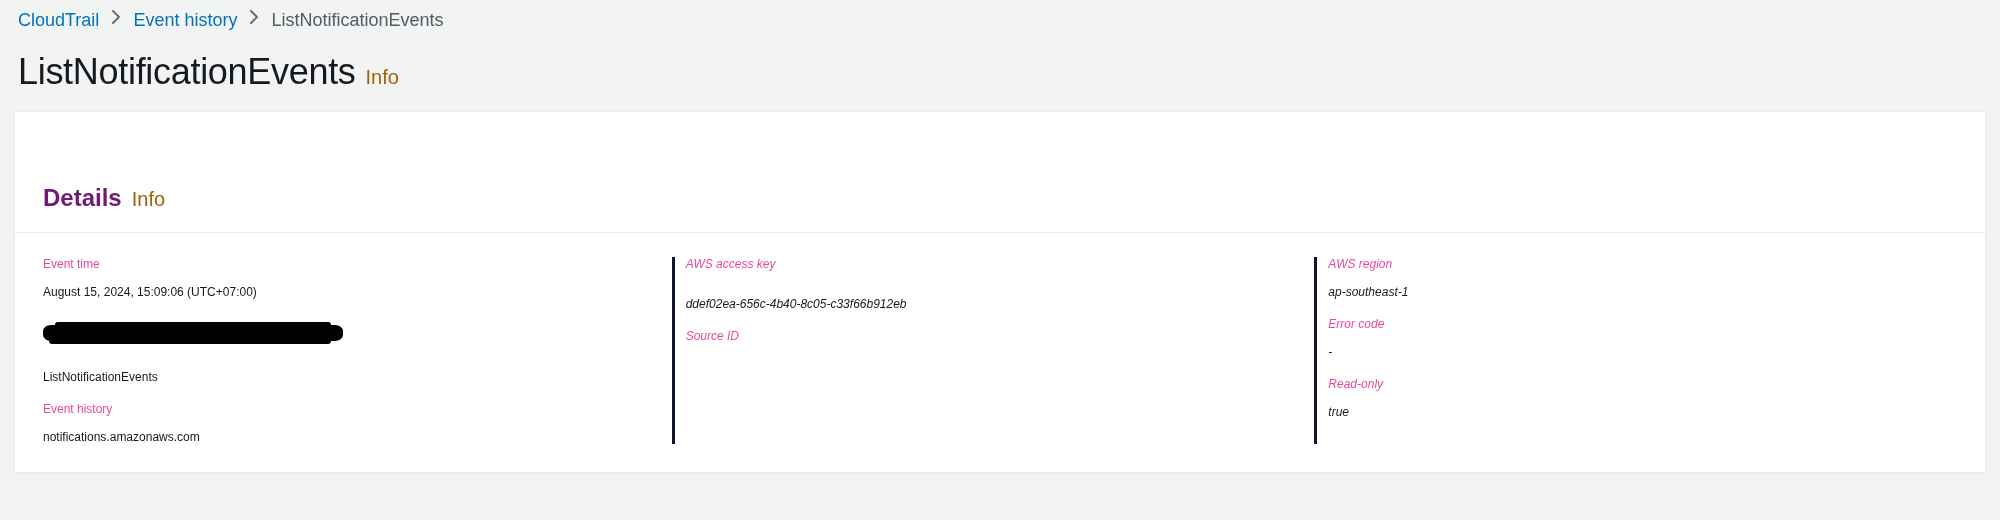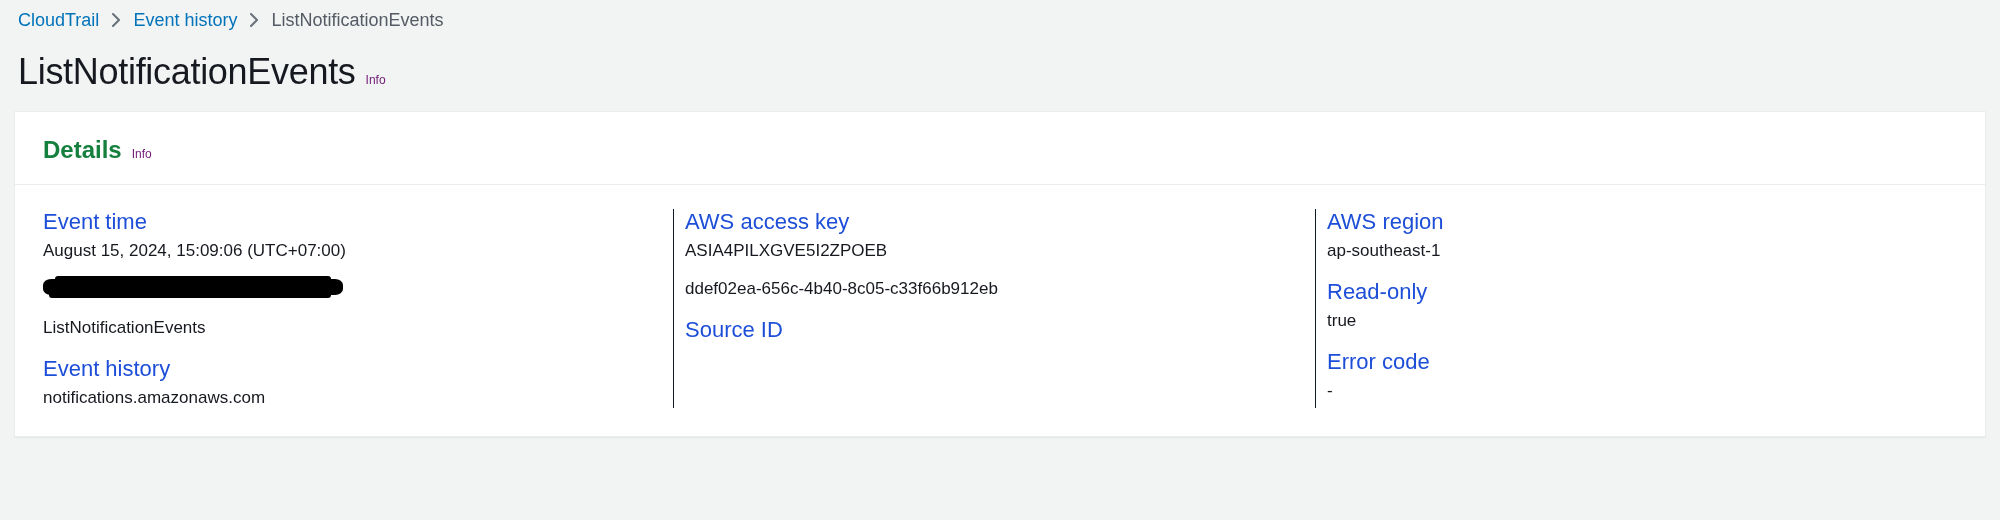--- a/index.html
+++ b/index.html
@@ -7,21 +7,21 @@
       width: 2000px;
       min-height: 520px;
       font-family: "Amazon Ember", "Helvetica Neue", Arial, sans-serif;
       background: #f2f3f3;
       color: #16191f;
       font-size: 14px;
     }
     a { text-decoration: none; }
     .breadcrumb {
       display: flex;
-      align-items: flex-end;
+      align-items: flex-start;
       gap: 12px;
       padding: 10px 18px 6px 18px;
       font-size: 18px;
     }
     .breadcrumb a {
       color: #0073bb;
     }
     .breadcrumb .sep {
       color: #687078;
       font-size: 16px;
@@ -36,69 +36,72 @@
       gap: 10px;
       padding: 14px 18px 18px 18px;
     }
     .page-title {
       font-size: 36px;
       font-weight: 400;
       color: #16191f;
       letter-spacing: -0.3px;
     }
     .info-link {
-      color: #701a75;
-      font-size: 12px;
+      color: #a16207;
+      font-size: 20px;
       font-weight: 400;
       cursor: pointer;
     }
     .panel {
       background: #ffffff;
       border: 1px solid #eaeded;
       margin: 0 14px 20px 14px;
       box-shadow: 0 1px 1px rgba(0,0,0,0.04);
     }
     .panel-header {
       display: flex;
       align-items: baseline;
       gap: 10px;
       padding: 24px 28px 20px 28px;
       border-bottom: 1px solid #eaeded;
     }
     .panel-title {
       font-size: 24px;
       font-weight: 700;
-      color: #15803d;
+      color: #701a75;
+      margin-top: 48px;
     }
     .panel-body {
       display: flex;
       padding: 24px 28px 28px 28px;
       gap: 0;
     }
     .col {
       flex: 1 1 0;
       display: flex;
       flex-direction: column;
       gap: 18px;
       padding-right: 28px;
     }
     .col + .col {
-      border-left: 1px solid #0f172a;
+      border-left: 3px solid #0f172a;
       padding-left: 11px;
+      font-style: italic;
     }
     .field { display: flex; flex-direction: column; gap: 6px; }
     .label {
-      color: #1d4ed8;
-      font-size: 22px;
+      color: #ec4899;
+      font-size: 12px;
       font-weight: 400;
     }
     .value {
       color: #16191f;
-      font-size: 17px;
-      font-weight: 400;
+      font-size: 12px;
+      font-weight: 400;
+      margin-top: 8px;
     }
     .redacted {
       display: inline-block;
       width: 300px;
       height: 16px;
       background: #000;
       border-radius: 8px / 6px;
       position: relative;
     }
     .redacted.short { width: 150px; }
@@ -162,39 +165,38 @@
       </div>
       <div class="field">
         <span class="label">Event history</span>
         <span class="value">notifications.amazonaws.com</span>
       </div>
     </div>
 
     <div class="col">
       <div class="field">
         <span class="label">AWS access key</span>
-        <span class="value">ASIA4PILXGVE5I2ZPOEB</span>
       </div>
       <div class="field">
         <span class="value">ddef02ea-656c-4b40-8c05-c33f66b912eb</span>
       </div>
       <div class="field">
         <span class="label">Source ID</span>
       </div>
     </div>
 
     <div class="col">
       <div class="field">
         <span class="label">AWS region</span>
         <span class="value">ap-southeast-1</span>
       </div>
       <div class="field">
+        <span class="label">Error code</span>
+        <span class="value">-</span>
+      </div>
+      <div class="field">
         <span class="label">Read-only</span>
         <span class="value">true</span>
       </div>
-      <div class="field">
-        <span class="label">Error code</span>
-        <span class="value">-</span>
-      </div>
     </div>
 
   </div>
 </section>
 
 </body></html>

